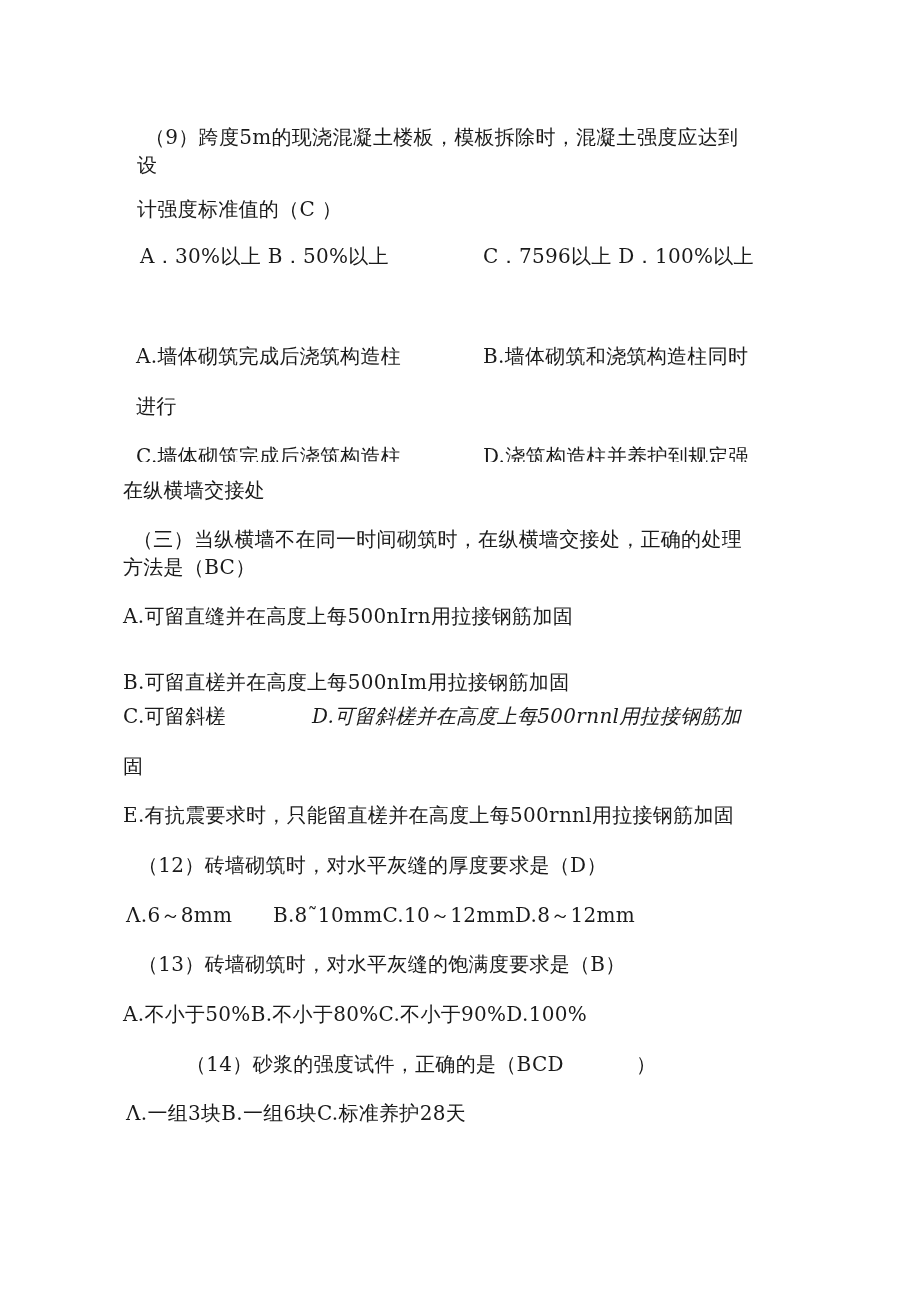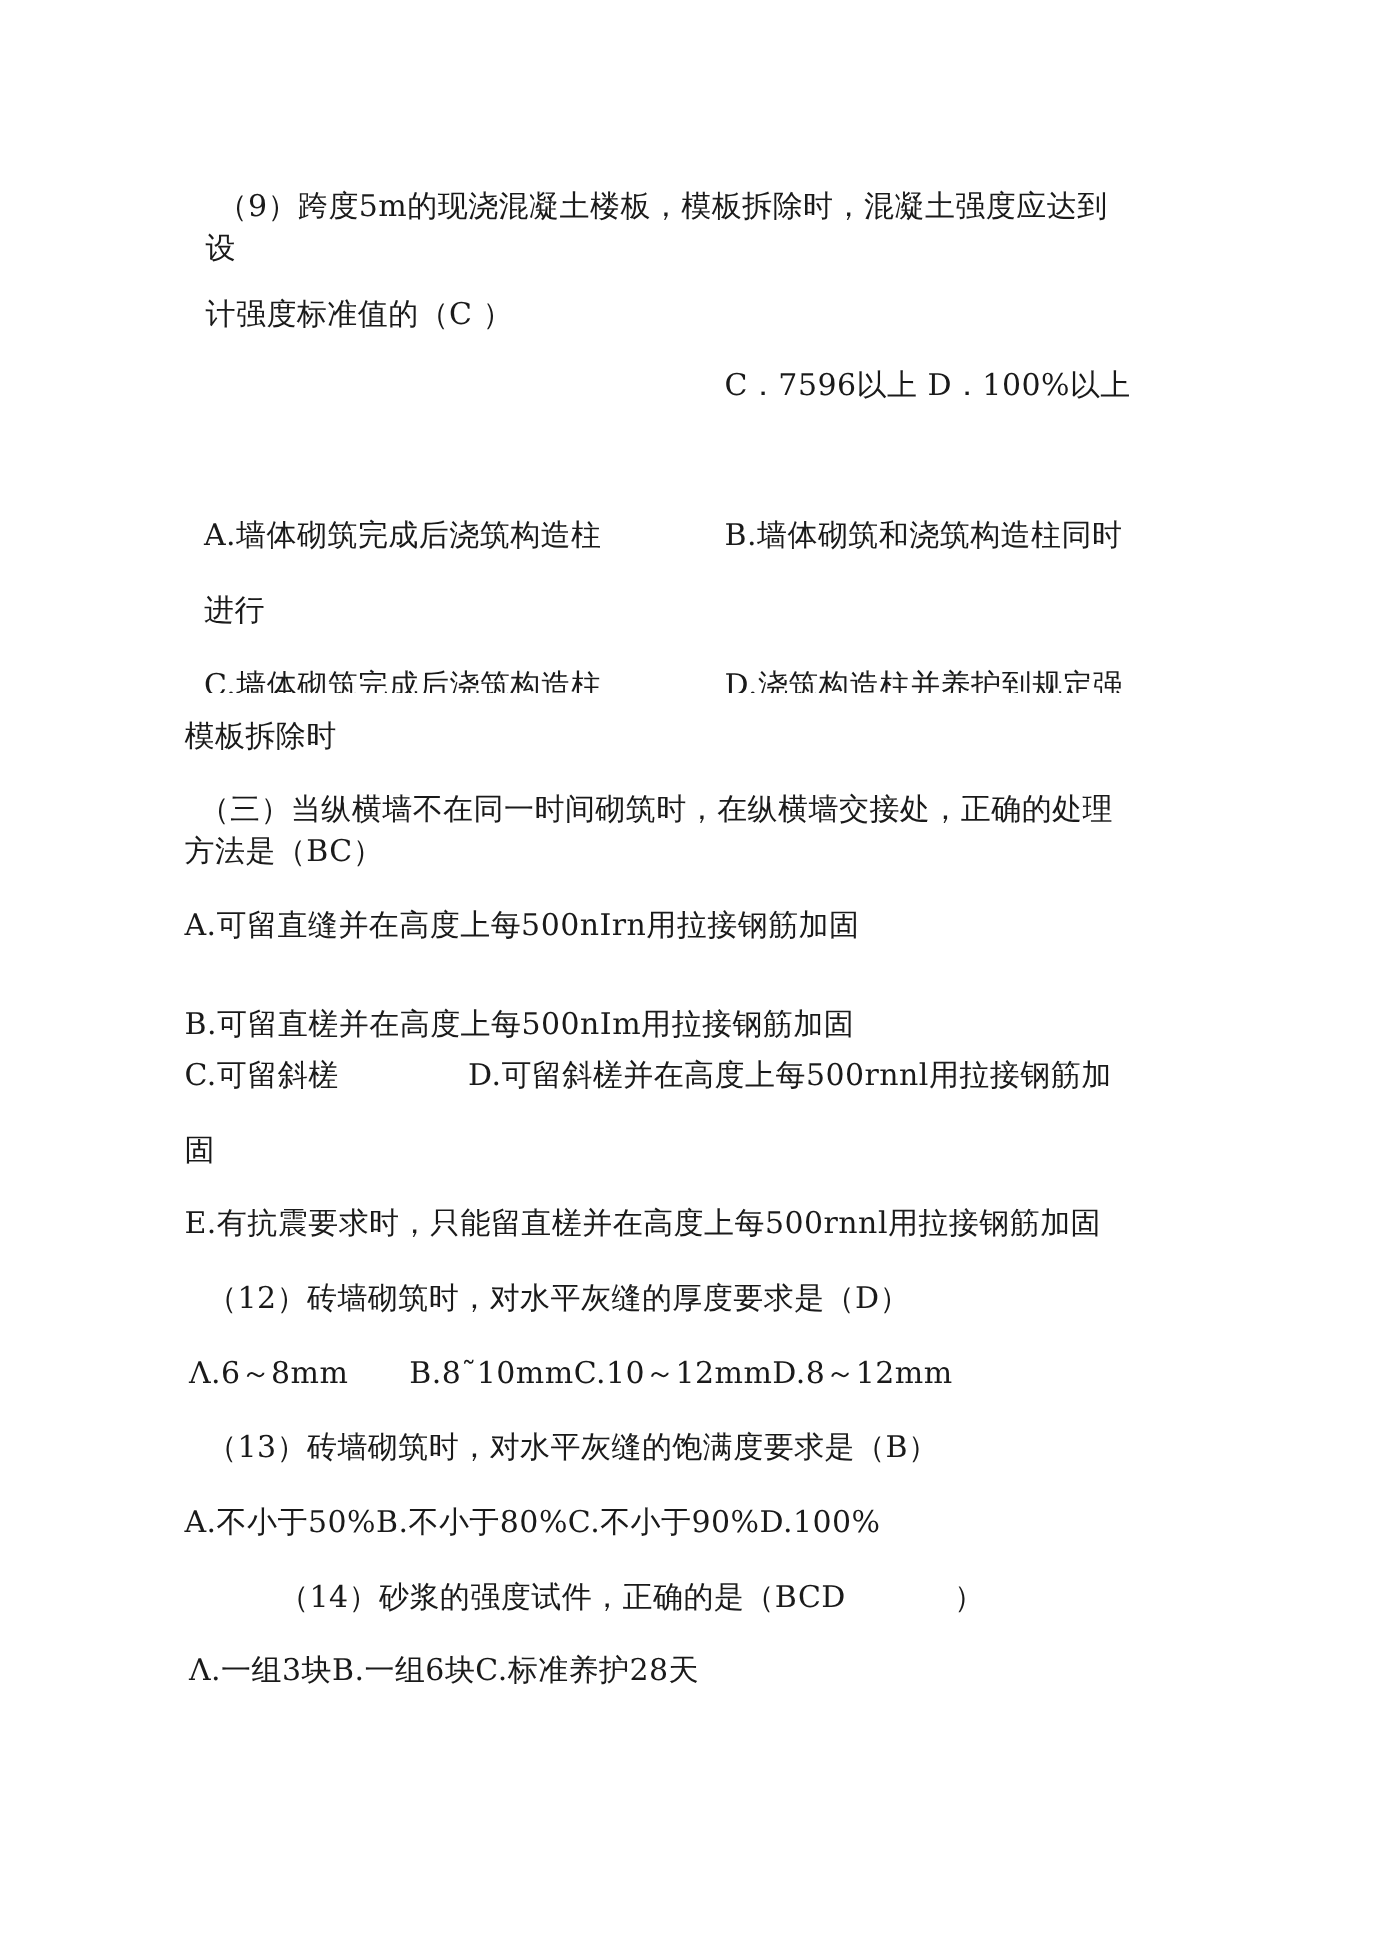--- a/index.html
+++ b/index.html
@@ -35,35 +35,36 @@
     }
   </style>
 </head>
 <body>
 
 <div class="page">
 
   <div class="line" style="left:145px; top:124px;">（9）跨度5m的现浇混凝土楼板，模板拆除时，混凝土强度应达到</div>
   <div class="line" style="left:137px; top:152px;">设</div>
   <div class="line" style="left:137px; top:196px;">计强度标准值的（C ）</div>
+  <div class="line" style="left:140px; top:243px;">A．30%以上 B．50%以上</div>
   <div class="line" style="left:483px; top:243px;">C．7596以上 D．100%以上</div>
 
   <div class="line" style="left:136px; top:343px;">A.墙体砌筑完成后浇筑构造柱</div>
   <div class="line" style="left:483px; top:343px;">B.墙体砌筑和浇筑构造柱同时</div>
   <div class="line" style="left:136px; top:393px;">进行</div>
   <div class="line clip" style="left:136px; top:443px;">C.墙体砌筑完成后浇筑构造柱</div>
   <div class="line clip" style="left:483px; top:443px;">D.浇筑构造柱并养护到规定强</div>
-  <div class="line" style="left:123px; top:477px;">模板拆除时</div>
+  <div class="line" style="left:123px; top:477px;">在纵横墙交接处</div>
 
   <div class="line" style="left:133px; top:526px;">（三）当纵横墙不在同一时间砌筑时，在纵横墙交接处，正确的处理</div>
   <div class="line" style="left:123px; top:554px;">方法是（BC）</div>
   <div class="line" style="left:123px; top:603px;">A.可留直缝并在高度上每500nIrn用拉接钢筋加固</div>
   <div class="line" style="left:123px; top:669px;text-align:center;">B.可留直槎并在高度上每500nIm用拉接钢筋加固</div>
   <div class="line" style="left:123px; top:703px;">C.可留斜槎</div>
-  <div class="line" style="left:312px; top:703px;">D.可留斜槎并在高度上每500rnnl用拉接钢筋加</div>
+  <div class="line" style="left:312px; top:703px;font-style:italic;">D.可留斜槎并在高度上每500rnnl用拉接钢筋加</div>
   <div class="line" style="left:123px; top:753px;">固</div>
   <div class="line" style="left:123px; top:802px;">E.有抗震要求时，只能留直槎并在高度上每500rnnl用拉接钢筋加固</div>
 
   <div class="line" style="left:138px; top:852px;">（12）砖墙砌筑时，对水平灰缝的厚度要求是（D）</div>
   <div class="line" style="left:126px; top:902px;">Λ.6～8mm　　B.8˜10mmC.10～12mmD.8～12mm</div>
 
   <div class="line" style="left:138px; top:951px;">（13）砖墙砌筑时，对水平灰缝的饱满度要求是（B）</div>
   <div class="line" style="left:123px; top:1001px;">A.不小于50%B.不小于80%C.不小于90%D.100%</div>
 
   <div class="line" style="left:138px; top:1051px;margin-left:48px;">（14）砂浆的强度试件，正确的是（BCD</div>

